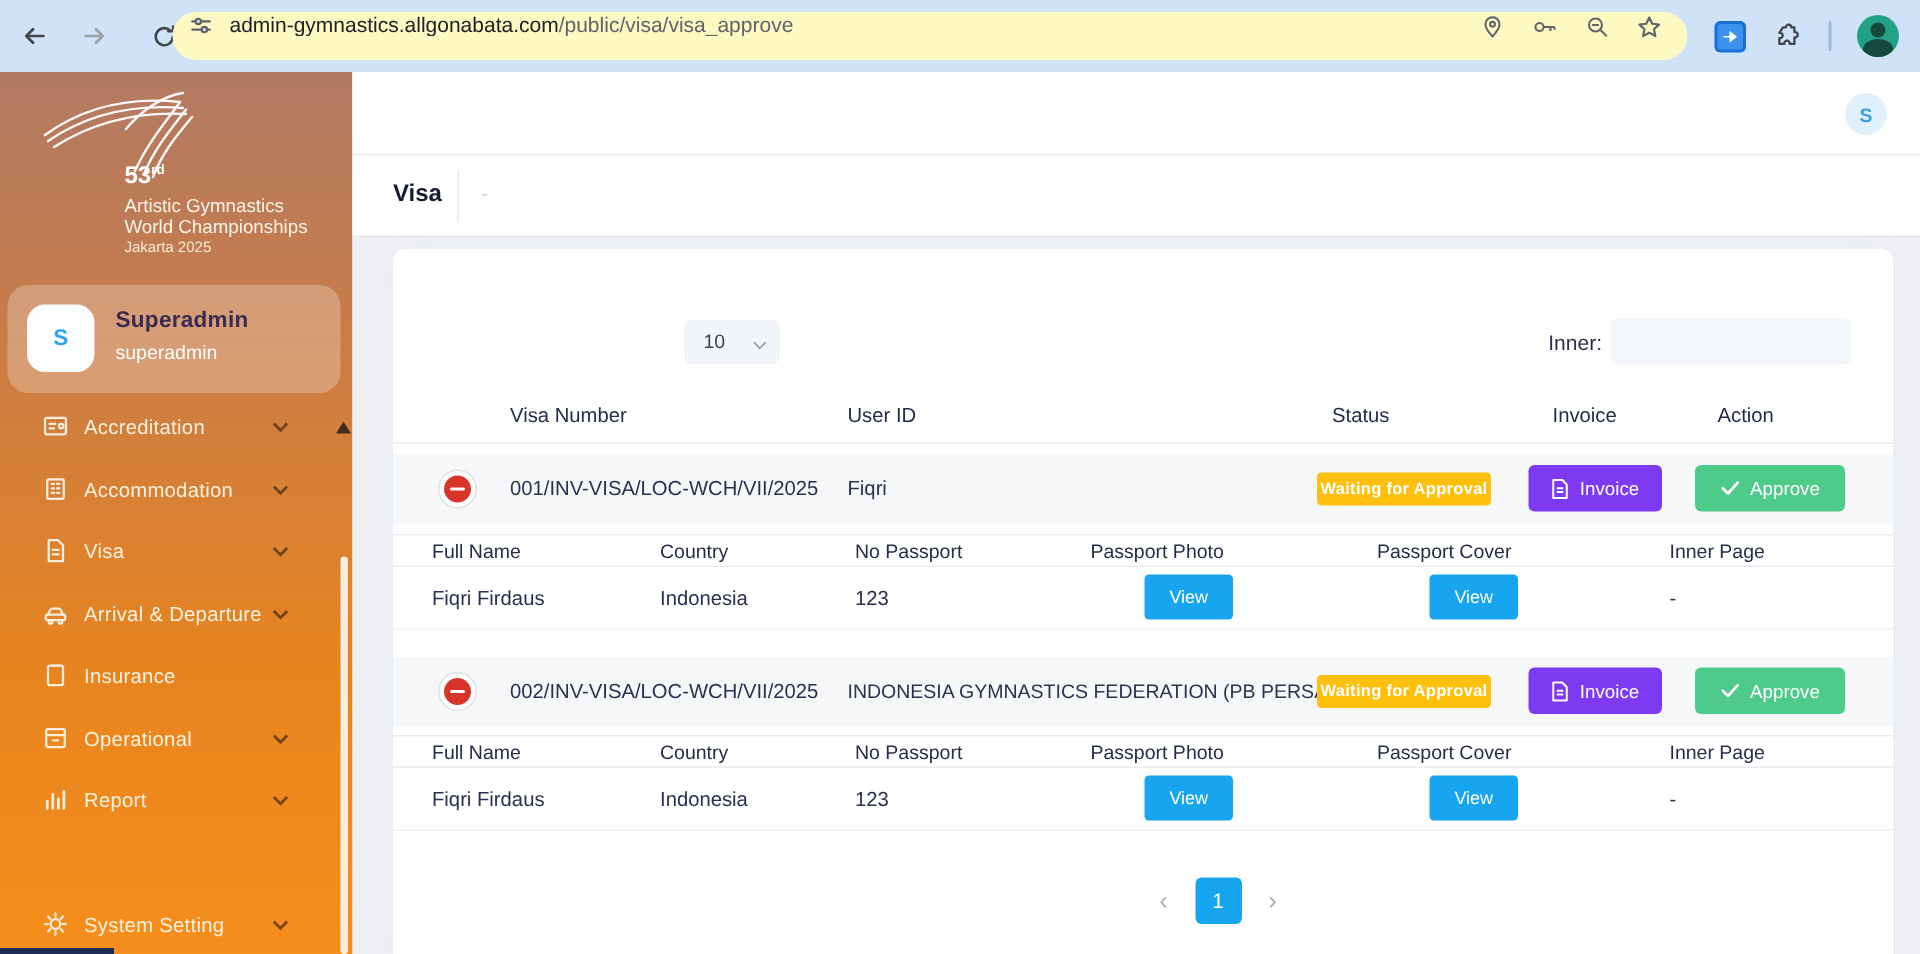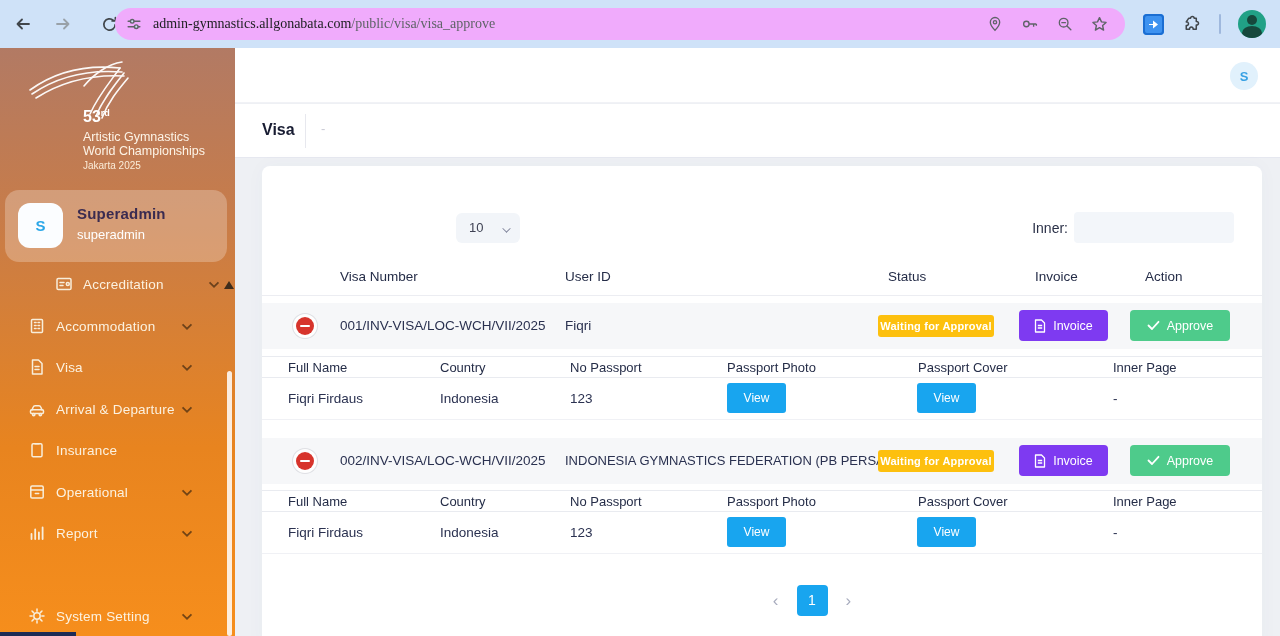--- a/index.html
+++ b/index.html
@@ -3,21 +3,21 @@
 <meta charset="utf-8">
 <style>
   * { margin:0; padding:0; box-sizing:border-box; }
   html,body { width:1280px; height:636px; }
   body { font-family:"Liberation Sans", sans-serif; overflow:hidden; background:#fff; }
   .app { position:relative; width:1280px; height:636px; overflow:hidden; }
 
   
   .toolbar { position:absolute; left:0; top:0; width:1280px; height:48px; background:#cfe2f8; display:flex; align-items:center; }
   .nav-btn { width:34px; height:34px; display:flex; align-items:center; justify-content:center; border-radius:50%; margin-left:6px; }
-  .url-pill { position:absolute; left:115px; top:8px; width:1010px; height:32px; background:#f0abfc; border-radius:16px; display:flex; align-items:center; padding:0 10px;font-family:Liberation Serif, serif; }
+  .url-pill { position:absolute; left:115px; top:8px; width:1010px; height:32px; background:#fef9c3; border-radius:16px; display:flex; align-items:flex-start; padding:0 10px; }
   .url-text { font-size:14px; color:#202124; margin-left:10px; flex:1; white-space:nowrap; overflow:hidden; }
   .url-text .path { color:#5f6368; }
   .pill-icons { display:flex; align-items:center; gap:16px; margin-right:6px; }
   .tb-right { position:absolute; right:0; top:0; height:48px; display:flex; align-items:center; gap:17px; padding-right:14px; }
   .ext-blue { width:21px; height:21px; border-radius:4px; background:#3d92f0; position:relative; box-shadow:inset 0 0 0 2px #1b6ed2; }
   .tb-divider { width:2px; height:20px; background:#9fb8dd; border-radius:1px; }
   .browser-avatar { width:28px; height:28px; border-radius:50%; background:#21a186; overflow:hidden; position:relative; }
   .browser-avatar .head { position:absolute; left:9px; top:5px; width:10px; height:10px; border-radius:50%; background:#16483c; }
   .browser-avatar .body { position:absolute; left:4px; top:16px; width:20px; height:14px; border-radius:50%; background:#16483c; }
 
@@ -67,21 +67,21 @@
   .toggle-circle { position:absolute; left:34px; top:14px; width:18px; height:18px; border-radius:50%; background:#d7342c; box-shadow:0 0 0 3px rgba(255,255,255,.95), 0 0 0 4px rgba(60,60,80,.12); cursor:pointer; }
   .toggle-circle::after { content:""; position:absolute; left:4px; top:8px; width:10px; height:2.4px; background:#fff; border-radius:1px; }
   .badge { position:absolute; left:616px; width:116px; height:22px; border-radius:3px; background:#fdc00e; color:#fff; font-size:11px; font-weight:bold; text-align:center; line-height:22px; letter-spacing:.2px; }
   .btn { position:absolute; height:31px; border-radius:4px; border:none; color:#fff; font-size:12.5px; font-family:"Liberation Sans",sans-serif; display:flex; align-items:center; justify-content:center; gap:7px; cursor:pointer; }
   .btn-invoice { left:757px; width:89px; background:#7e3af1; }
   .btn-approve { left:868px; width:100px; background:#4ecb8b; }
   .subhead { position:absolute; left:0; width:100%; height:22px; border-top:1px solid #e9ebf0; border-bottom:1px solid #e9ebf0; font-size:13px; color:#252d48; }
   .subhead span { position:absolute; line-height:22px; }
   .subvals { position:absolute; left:0; width:100%; height:42px; border-bottom:1px solid #f0f1f5; font-size:13.5px; color:#2a3150; }
   .subvals .cell { position:absolute; line-height:42px; }
-  .btn-view { position:absolute; top:5px; width:59px; height:30px; border:none; border-radius:3px; background:#18a5ef; color:#fff; font-size:12px; font-family:"Liberation Sans",sans-serif; cursor:pointer; }
+  .btn-view { position:absolute; top:5px; width:59px; height:30px; border:none; border-radius:3px; background:#18a5ef; color:#fff; font-size:12px; font-family:"Liberation Sans",sans-serif; cursor:pointer;margin-left:36px; }
 
   .pager { position:absolute; left:430px; top:419px; width:240px; height:31px; display:flex; align-items:center; justify-content:center; gap:18px; }
   .pg-chev { font-size:17px; color:#a8acbe; cursor:pointer; line-height:31px; }
   .pg-page { width:31px; height:31px; background:#18a5ef; border-radius:4px; color:#fff; font-size:14px; text-align:center; line-height:31px; cursor:pointer; }
 
   svg { display:block; }
 </style>
 </head>
 <body>
 
@@ -165,21 +165,21 @@
     <div class="logo-l3">Jakarta 2025</div>
 
     <div class="user-card">
       <div class="user-avatar">S</div>
       <div class="user-name">Superadmin</div>
       <div class="user-role">superadmin</div>
     </div>
 
     <div class="side-menu">
 
-      <div class="menu-item" style="top:-8px;margin-left:27px;">
+      <div class="menu-item" style="top:-8px;">
         <span class="mi-icon">
             <svg width="20" height="20" viewBox="0 0 20 20" fill="none" stroke="#f8eedb" stroke-width="1.5" stroke-linecap="round">
               <rect x="3" y="4.5" width="14" height="11" rx="1.3"></rect>
               <path d="M6 8.5h4M6 11.5h3"></path>
               <circle cx="13.8" cy="10" r="1.5"></circle>
             </svg>
           </span>
         <span class="mi-label">Accreditation</span>
         <span class="mi-chevron"></span>
       </div>

